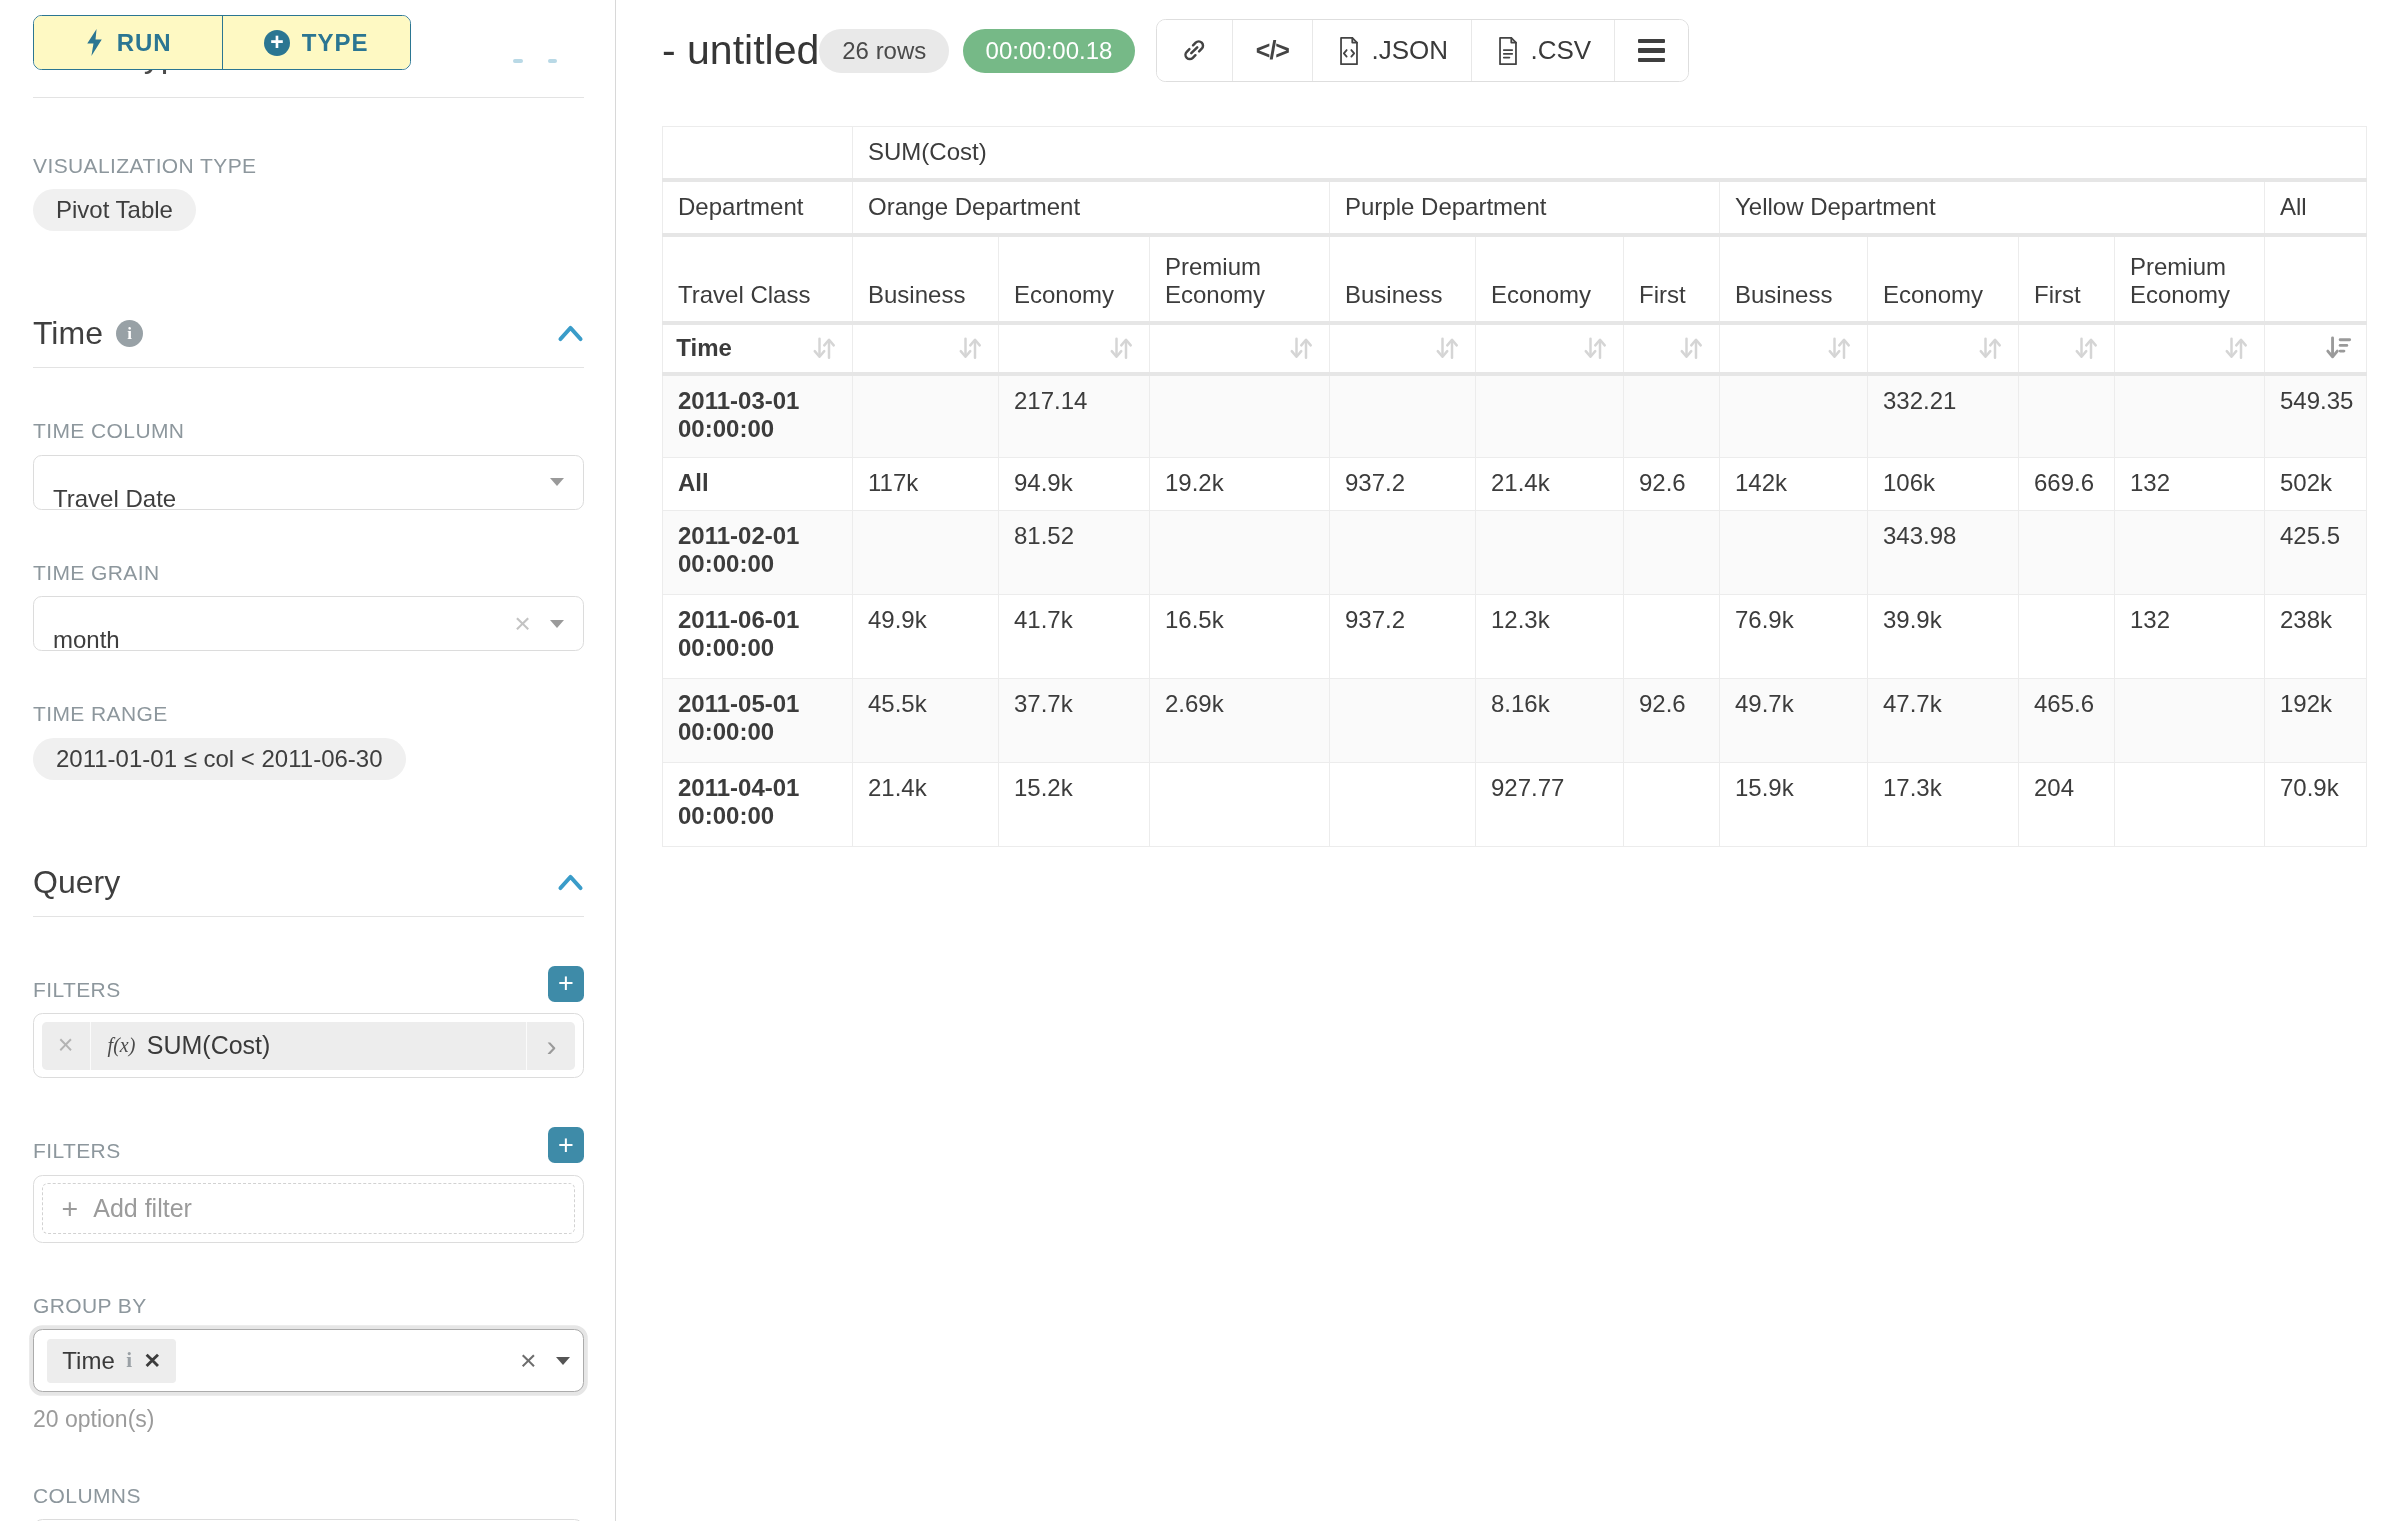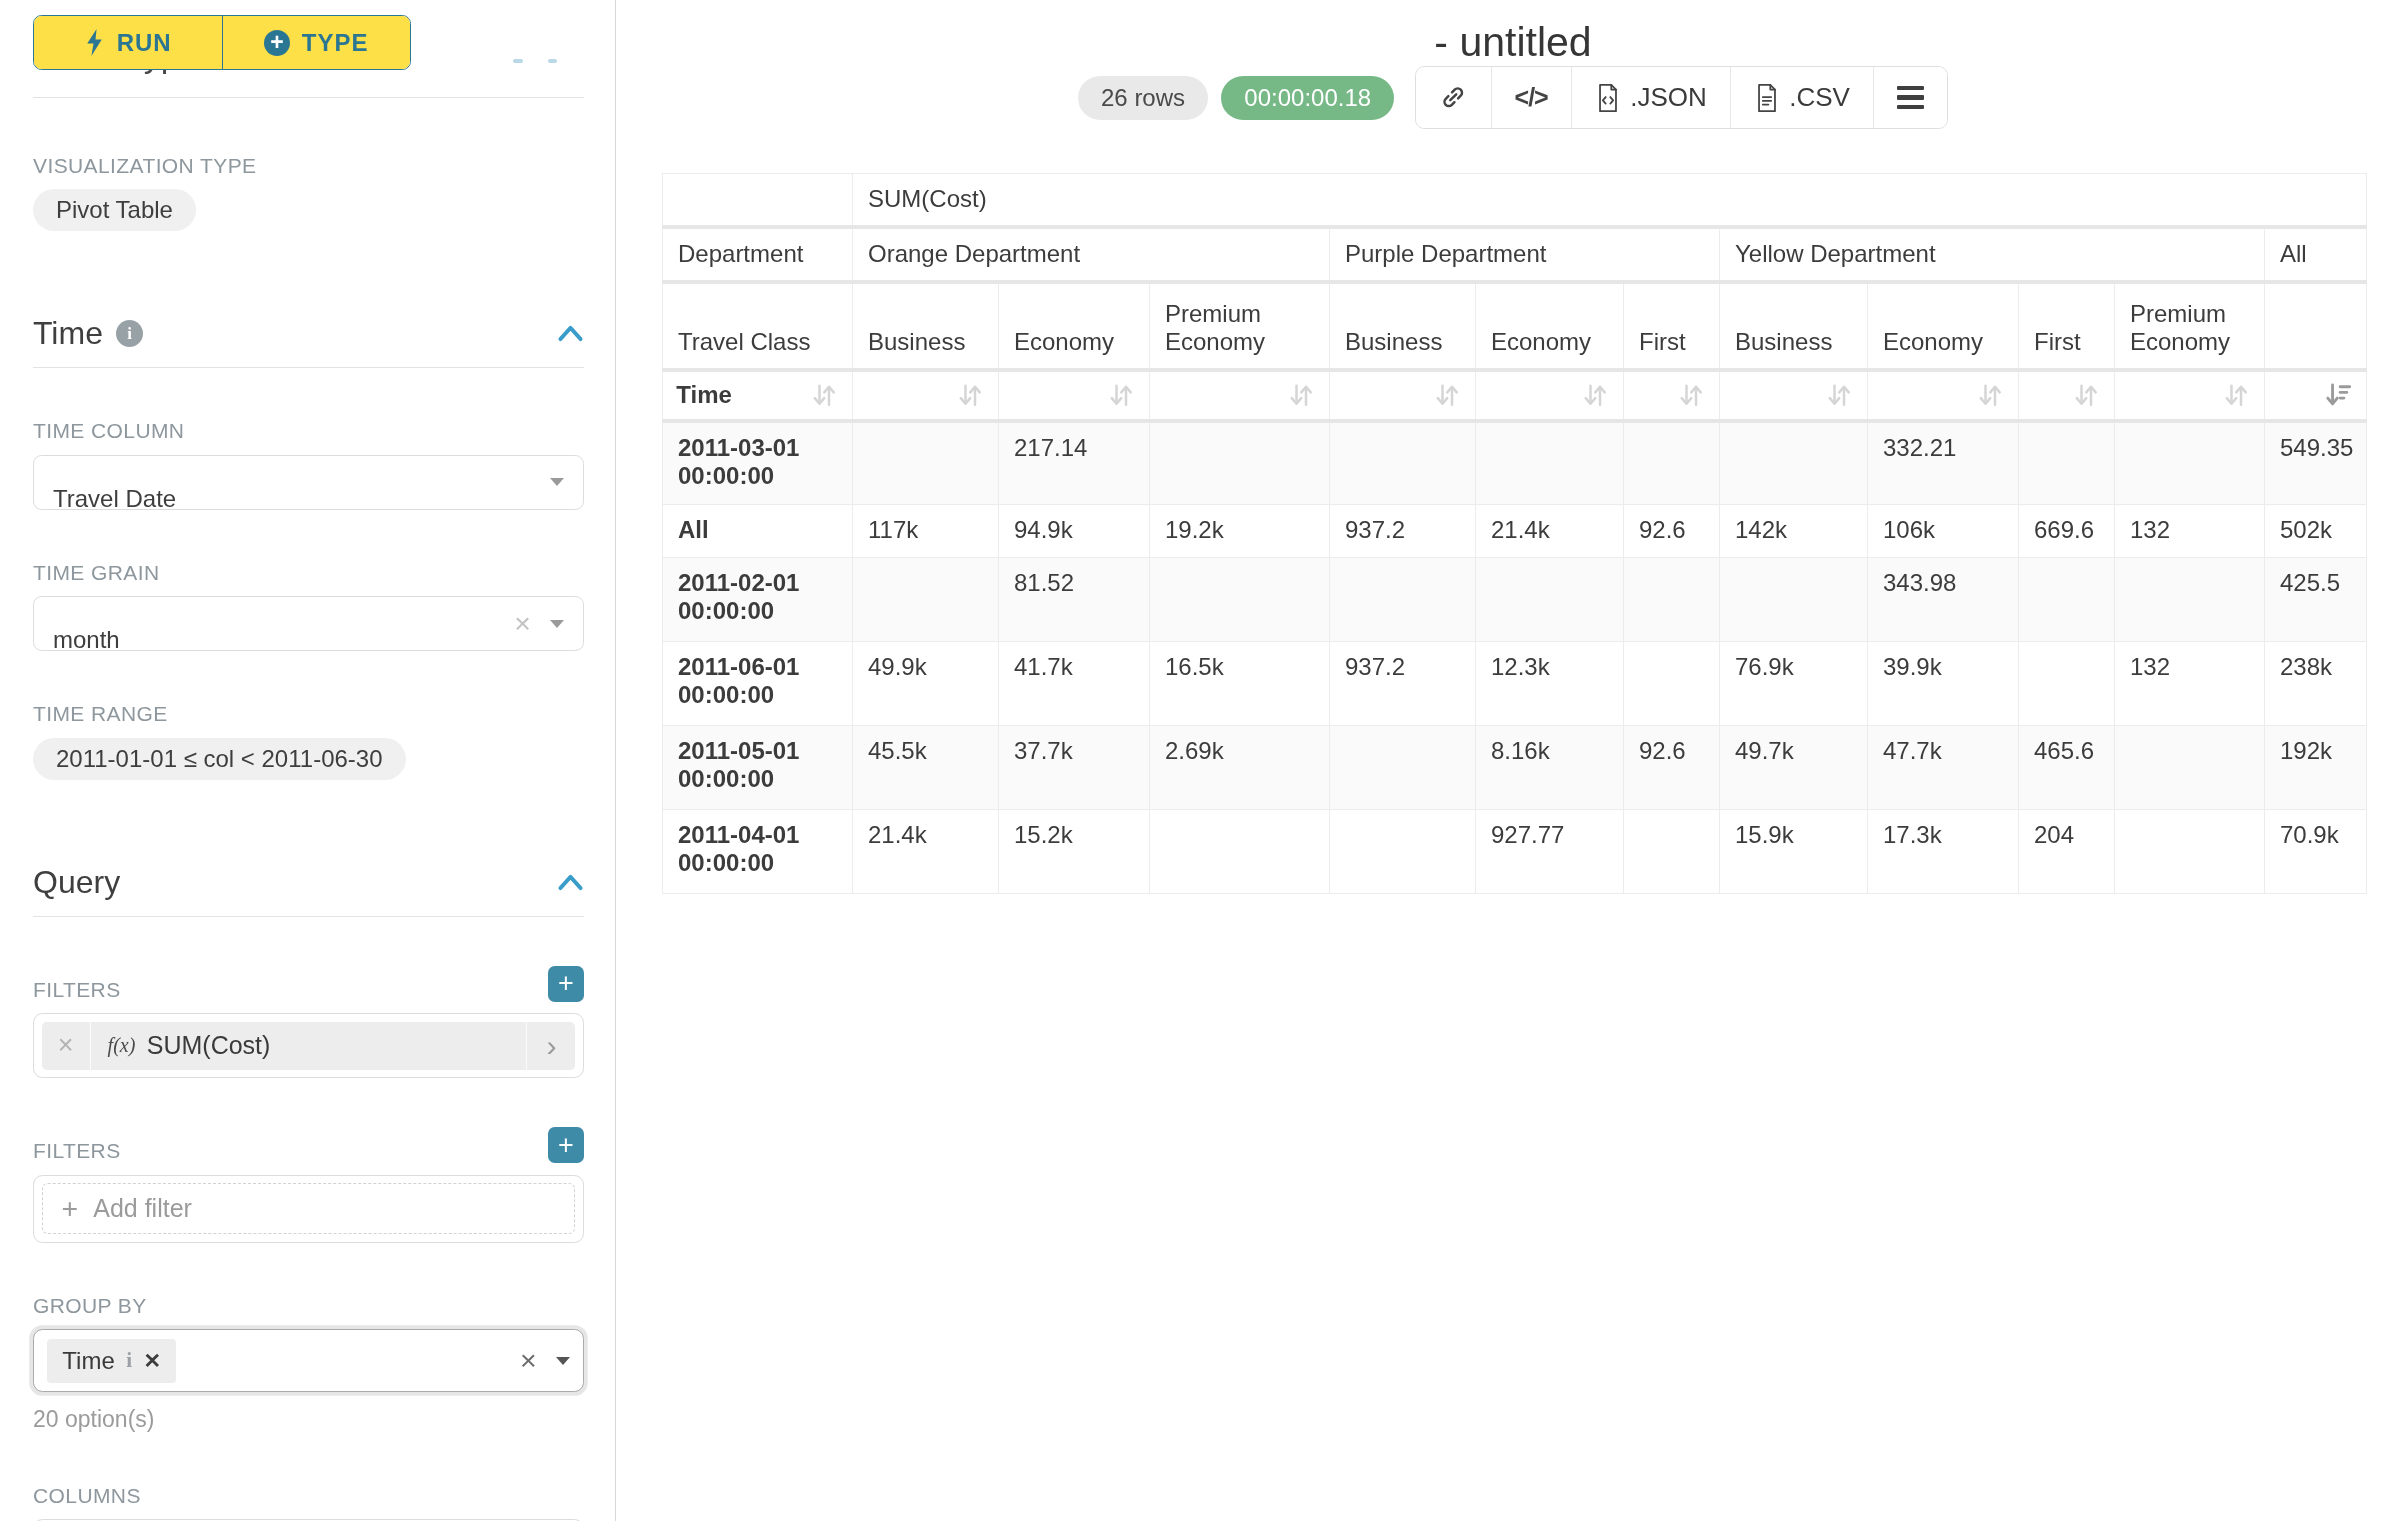--- a/index.html
+++ b/index.html
@@ -9,21 +9,21 @@
 
   
   .panel { width:616px; min-width:616px; height:100%; border-right:1px solid #d8d8d8;
     padding:0 31px 0 33px; position:relative; overflow:hidden; background:#fff; }
   .panel-head { position:relative; height:97px; }
   .panel-head h2 { position:absolute; top:36px; left:0; font-size:34px; font-weight:400; color:#4a4a4a; }
   .btnbar { position:absolute; top:0; left:-4.8px; right:-4.8px; height:70px; background:#fff; }
   .btn-group { position:absolute; top:15px; left:0; display:flex; height:55px;
     border:1.9px solid #2b7692; border-radius:8.6px; overflow:hidden; background:#fff; }
   .btn { width:188px; display:flex; align-items:center; justify-content:center; gap:11.4px;
-    background:#fde047; border:none; cursor:pointer; font-family:inherit;
+    background:#fef9c3; border:none; cursor:pointer; font-family:inherit;
     font-size:24px; font-weight:700; letter-spacing:1px; color:#2b7692; }
   .btn + .btn { border-left:1.9px solid #2b7692; }
   .plus-circle { width:26px; height:26px; border-radius:50%; background:#2b7692; color:#fff;
     display:flex; align-items:center; justify-content:center; font-size:23px; font-weight:700; line-height:1; }
   .collapse-remnant { position:absolute; top:59px; right:27px; display:flex; gap:25px; }
   .collapse-remnant i { display:block; width:9.5px; height:3.8px; background:#b9d9e6; border-radius:1.9px; }
   .divider { border:none; border-top:1.9px solid #e3e3e3; margin:0; }
   .section-gap { margin-top:84px; }
   .sec-head { display:flex; align-items:center; margin-bottom:15px; }
   .sec-head h3 { font-size:32px; font-weight:400; color:#3f3f3f; margin-right:13.3px; }
@@ -63,21 +63,21 @@
   .tagselect.plain { border:1.9px solid #dcdcdc; box-shadow:none; height:114px; align-items:flex-start; }
   .chip { display:inline-flex; align-items:center; gap:11.4px; height:44px; background:#ededed;
     border-radius:3.8px; padding:0 15px; font-size:24px; color:#3a3a3a; cursor:pointer; }
   .chip .chip-info { color:#9aa0a5; font-weight:700; font-size:21px; font-family:"Liberation Serif", serif; }
   .chip .chip-x { font-weight:700; font-size:21px; color:#3c3c3c; cursor:pointer; }
   .tag-controls { margin-left:auto; display:flex; align-items:center; }
   .options-note { font-size:23px; color:#9b9b9b; margin-top:13.3px; }
 
   
   .main { flex:1; padding-top:19px; }
-  .main-head { display:flex; align-items:center; justify-content:flex-start; padding:0 42px 0 46px;flex-direction:column; }
+  .main-head { display:flex; align-items:center; justify-content:flex-start; padding:0 42px 0 46px; }
   .main-head h1 { font-size:41px; font-weight:400; color:#363636; }
   .head-right { display:flex; align-items:center; gap:13.3px; }
   .badge { display:flex; align-items:center; height:44px; padding:0 23px; border-radius:22px; font-size:24px; }
   .badge.gray { background:#e9e9e9; color:#4a4a4a; }
   .badge.green { background:#76b987; color:#fff; }
   .toolbar { display:flex; align-items:stretch; border:1.9px solid #dedede; border-radius:9.5px;
     overflow:hidden; background:#fff; margin-left:7.6px; height:63px; }
   .tool-btn { display:flex; align-items:center; justify-content:center; gap:9.5px; padding:0 23px;
     background:#fff; border:none; border-right:1.9px solid #e8e8e8; cursor:pointer;
     font-family:inherit; font-size:26px; color:#3a3a3a; }

